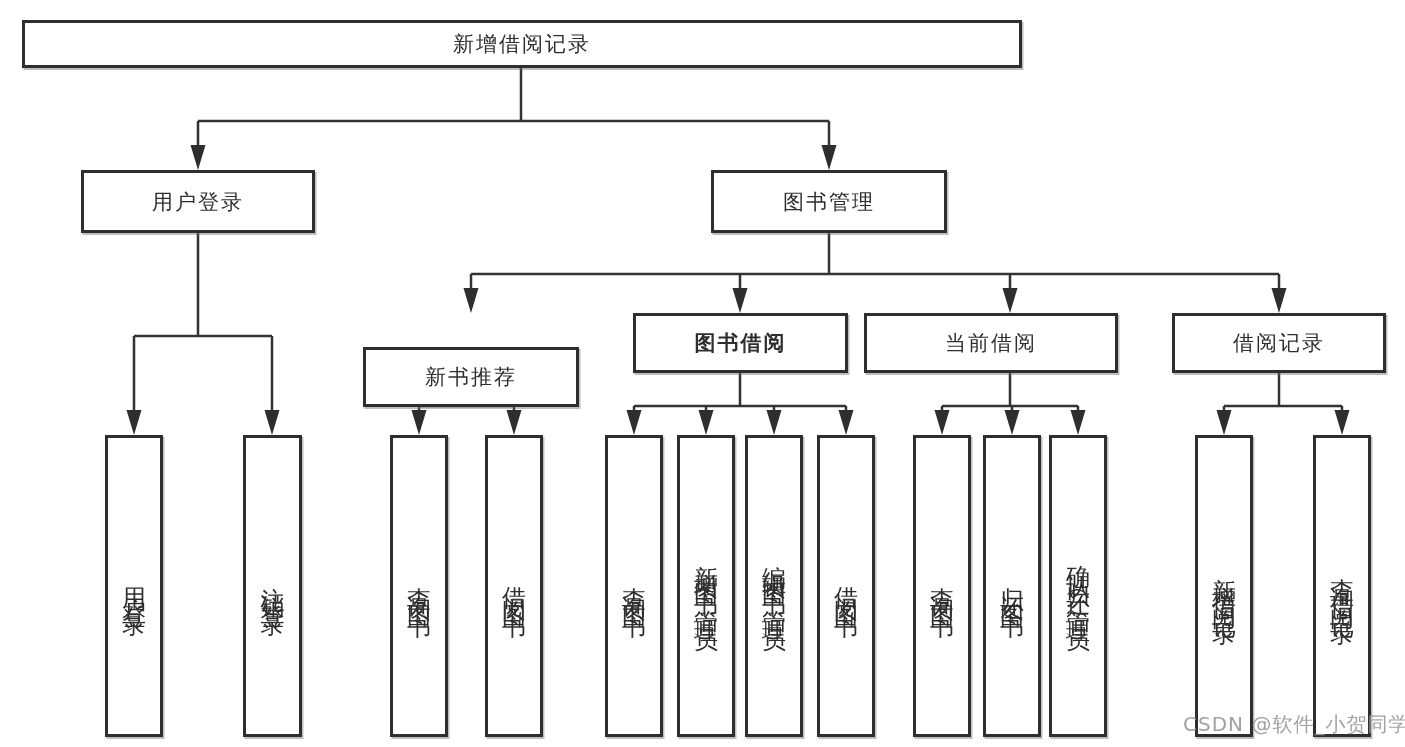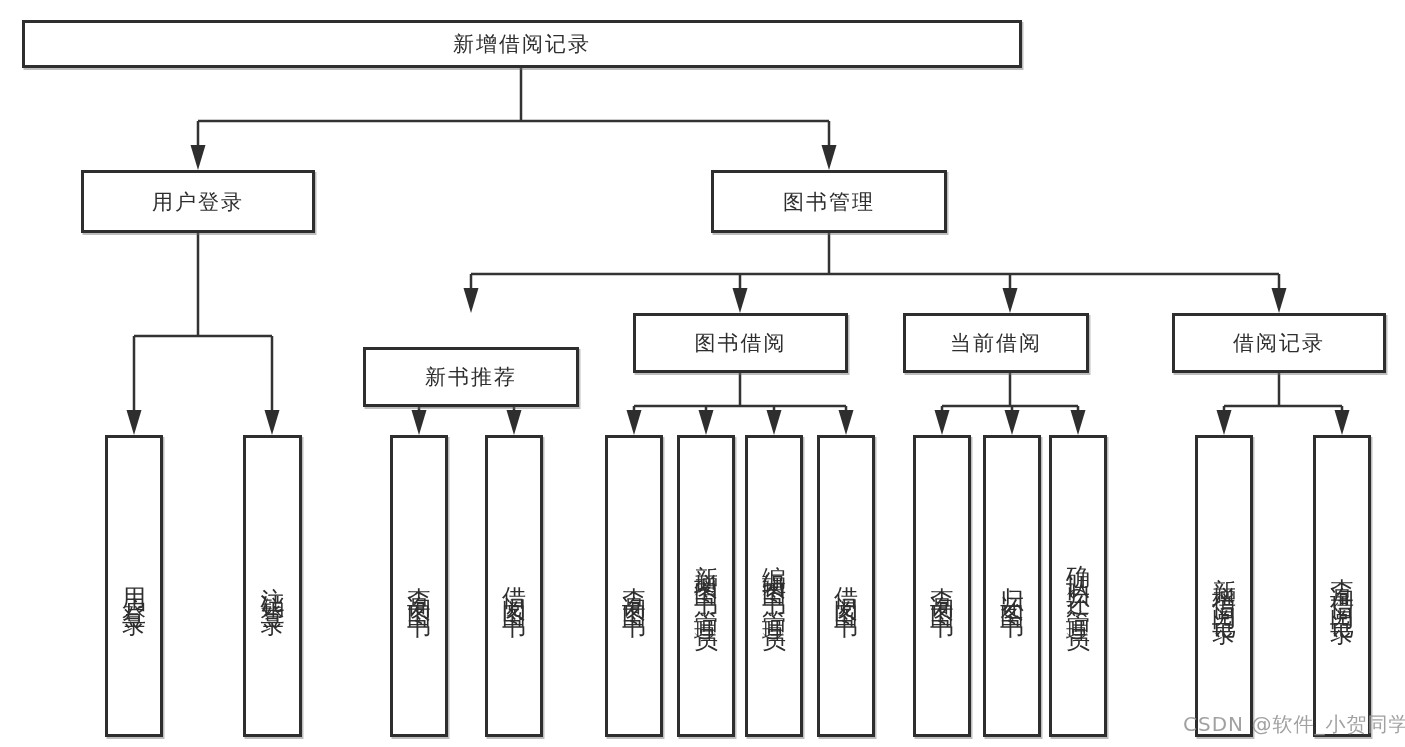--- a/index.html
+++ b/index.html
@@ -113,24 +113,24 @@
   <div class="node hnode" style="left:81px; top:170px; width:234px; height:63px;">
     <span>用户登录</span>
   </div>
   <div class="node hnode" style="left:711px; top:170px; width:236px; height:63px;">
     <span>图书管理</span>
   </div>
 
   <div class="node hnode" style="left:363px; top:313px; width:216px; height:60px;margin-top:34px;">
     <span>新书推荐</span>
   </div>
-  <div class="node hnode" style="left:633px; top:313px; width:215px; height:60px;">
+  <div class="node hnode" style="left:633px; top:313px; width:215px; height:60px;font-weight:bold;">
     <span>图书借阅</span>
   </div>
-  <div class="node hnode" style="left:903px; top:313px; width:186px; height:60px;">
+  <div class="node hnode" style="left:864px; top:313px; width:254px; height:60px;">
     <span>当前借阅</span>
   </div>
   <div class="node hnode" style="left:1172px; top:313px; width:214px; height:60px;">
     <span>借阅记录</span>
   </div>
 
   <div class="node leaf" style="left:105px;">
     <span class="vtext">用户登录</span>
   </div>
   <div class="node leaf" style="left:243px; width:59px;">

